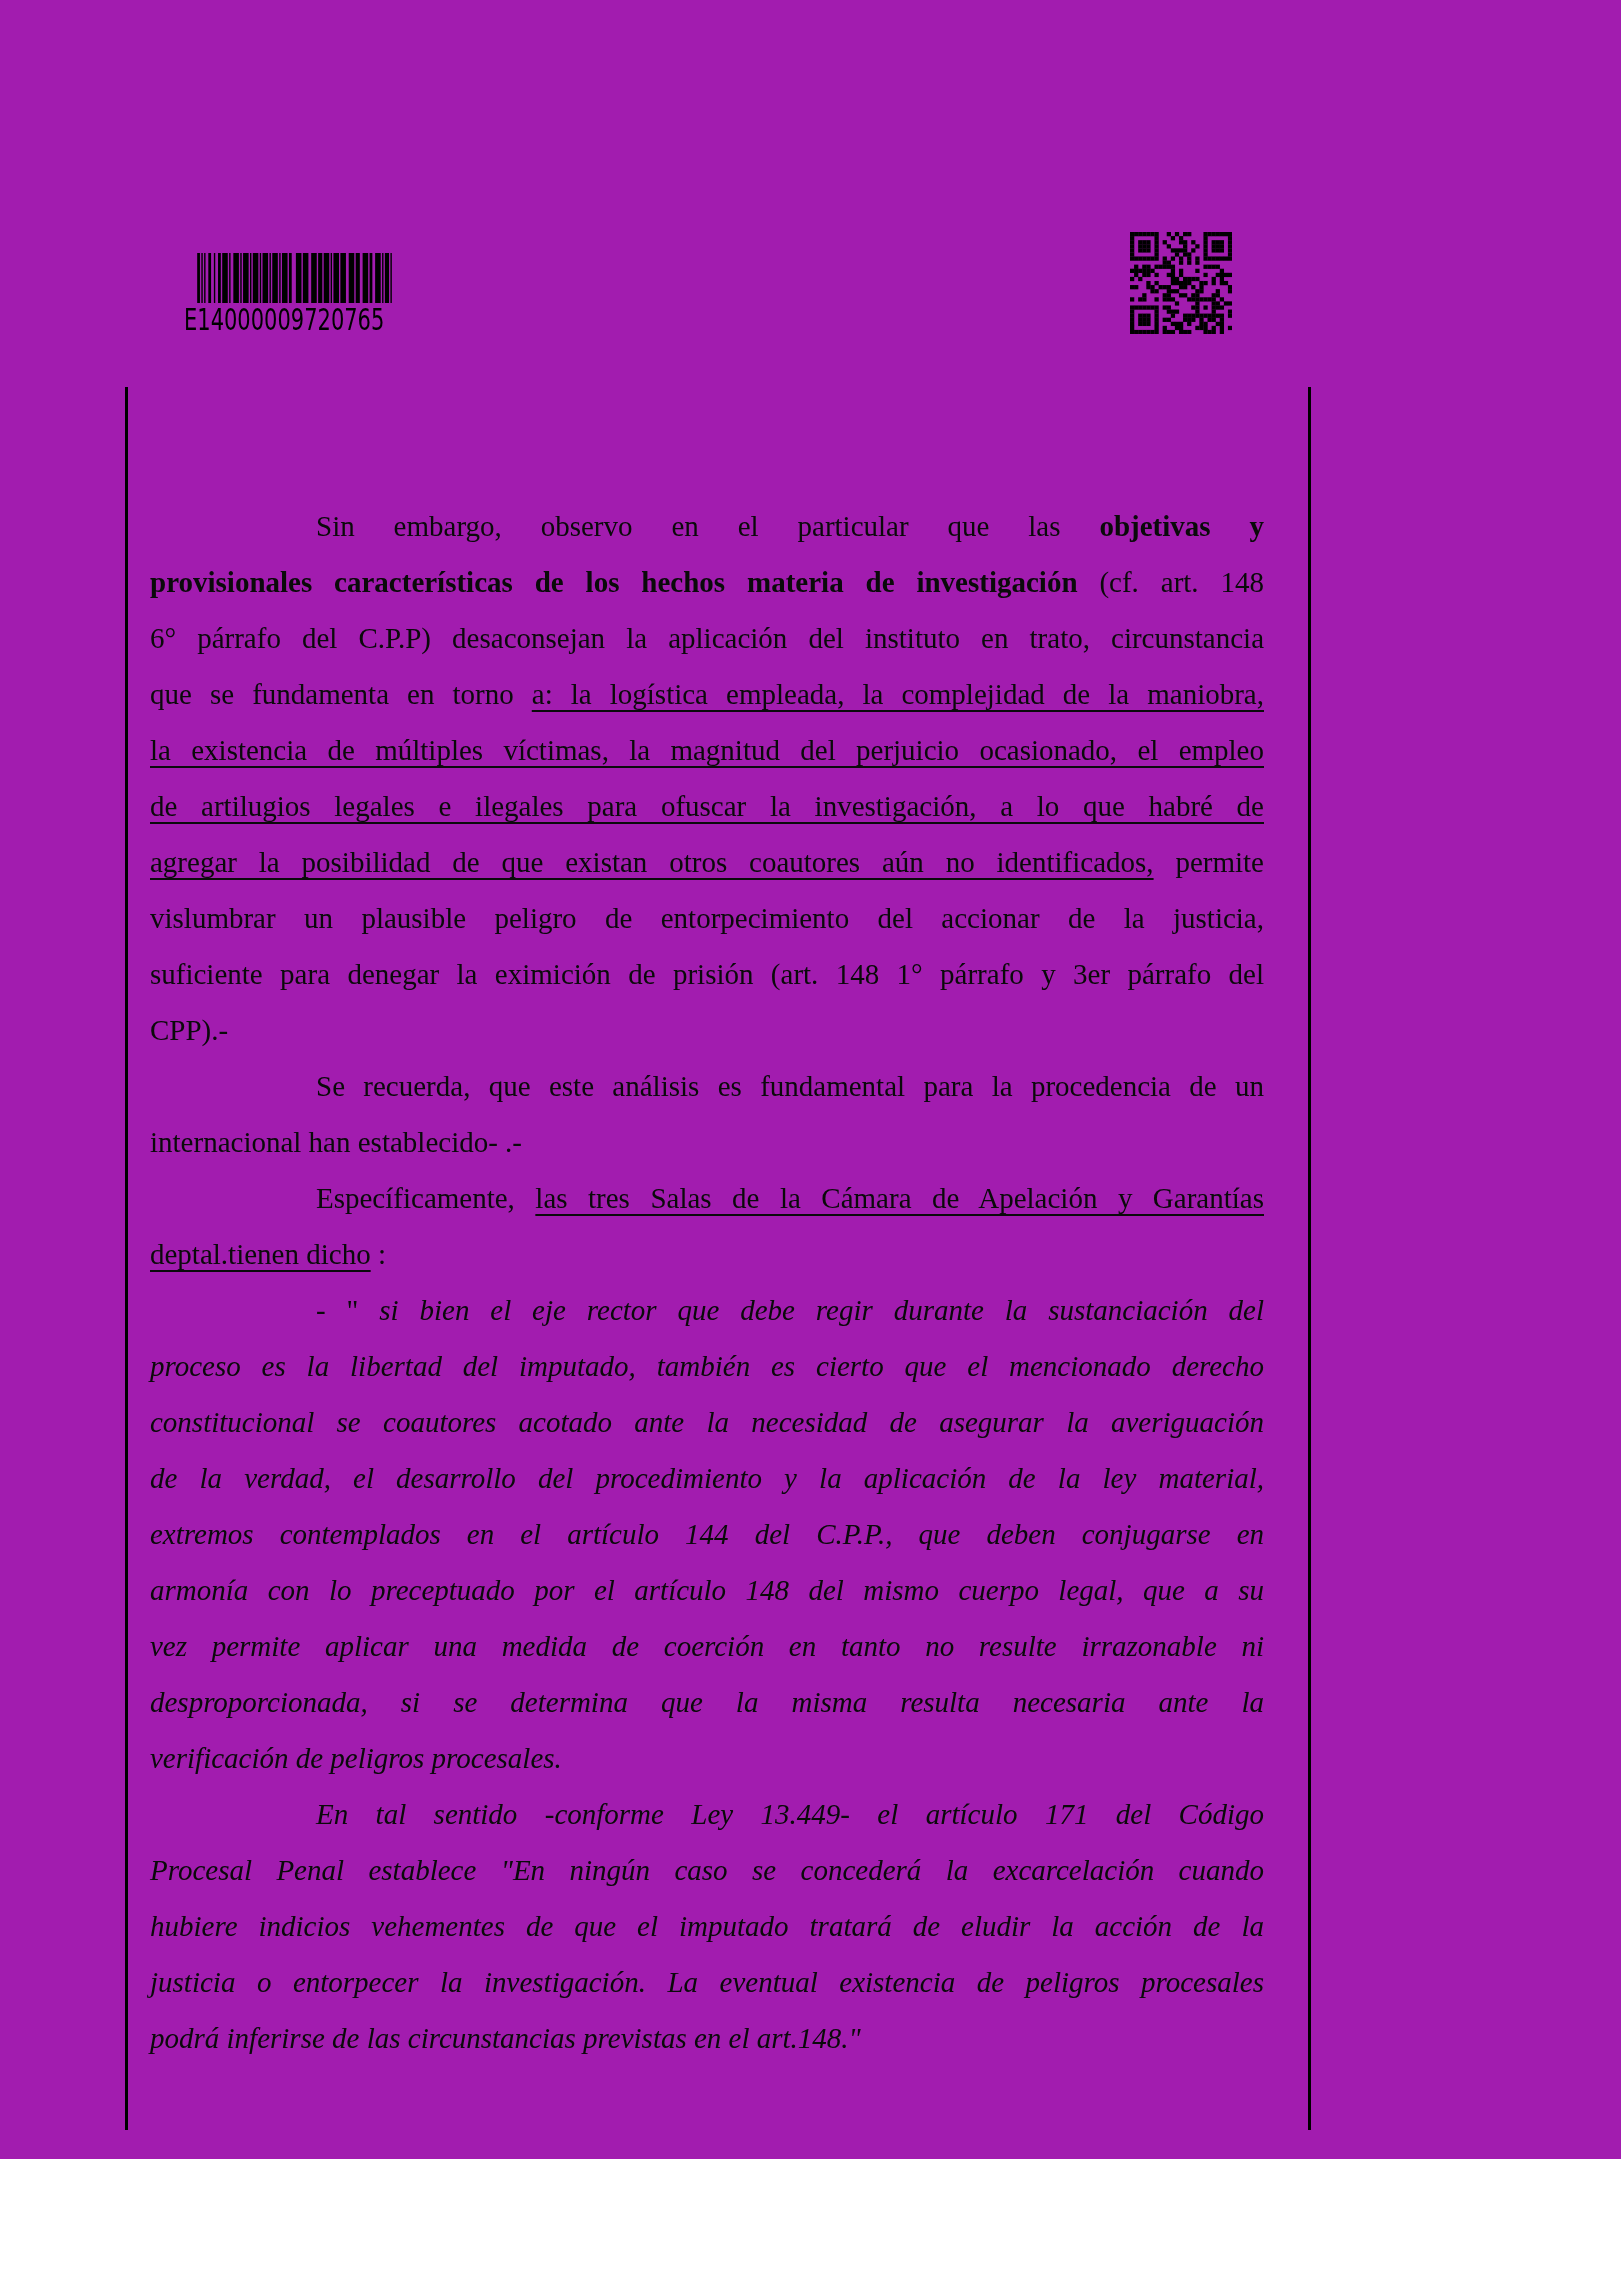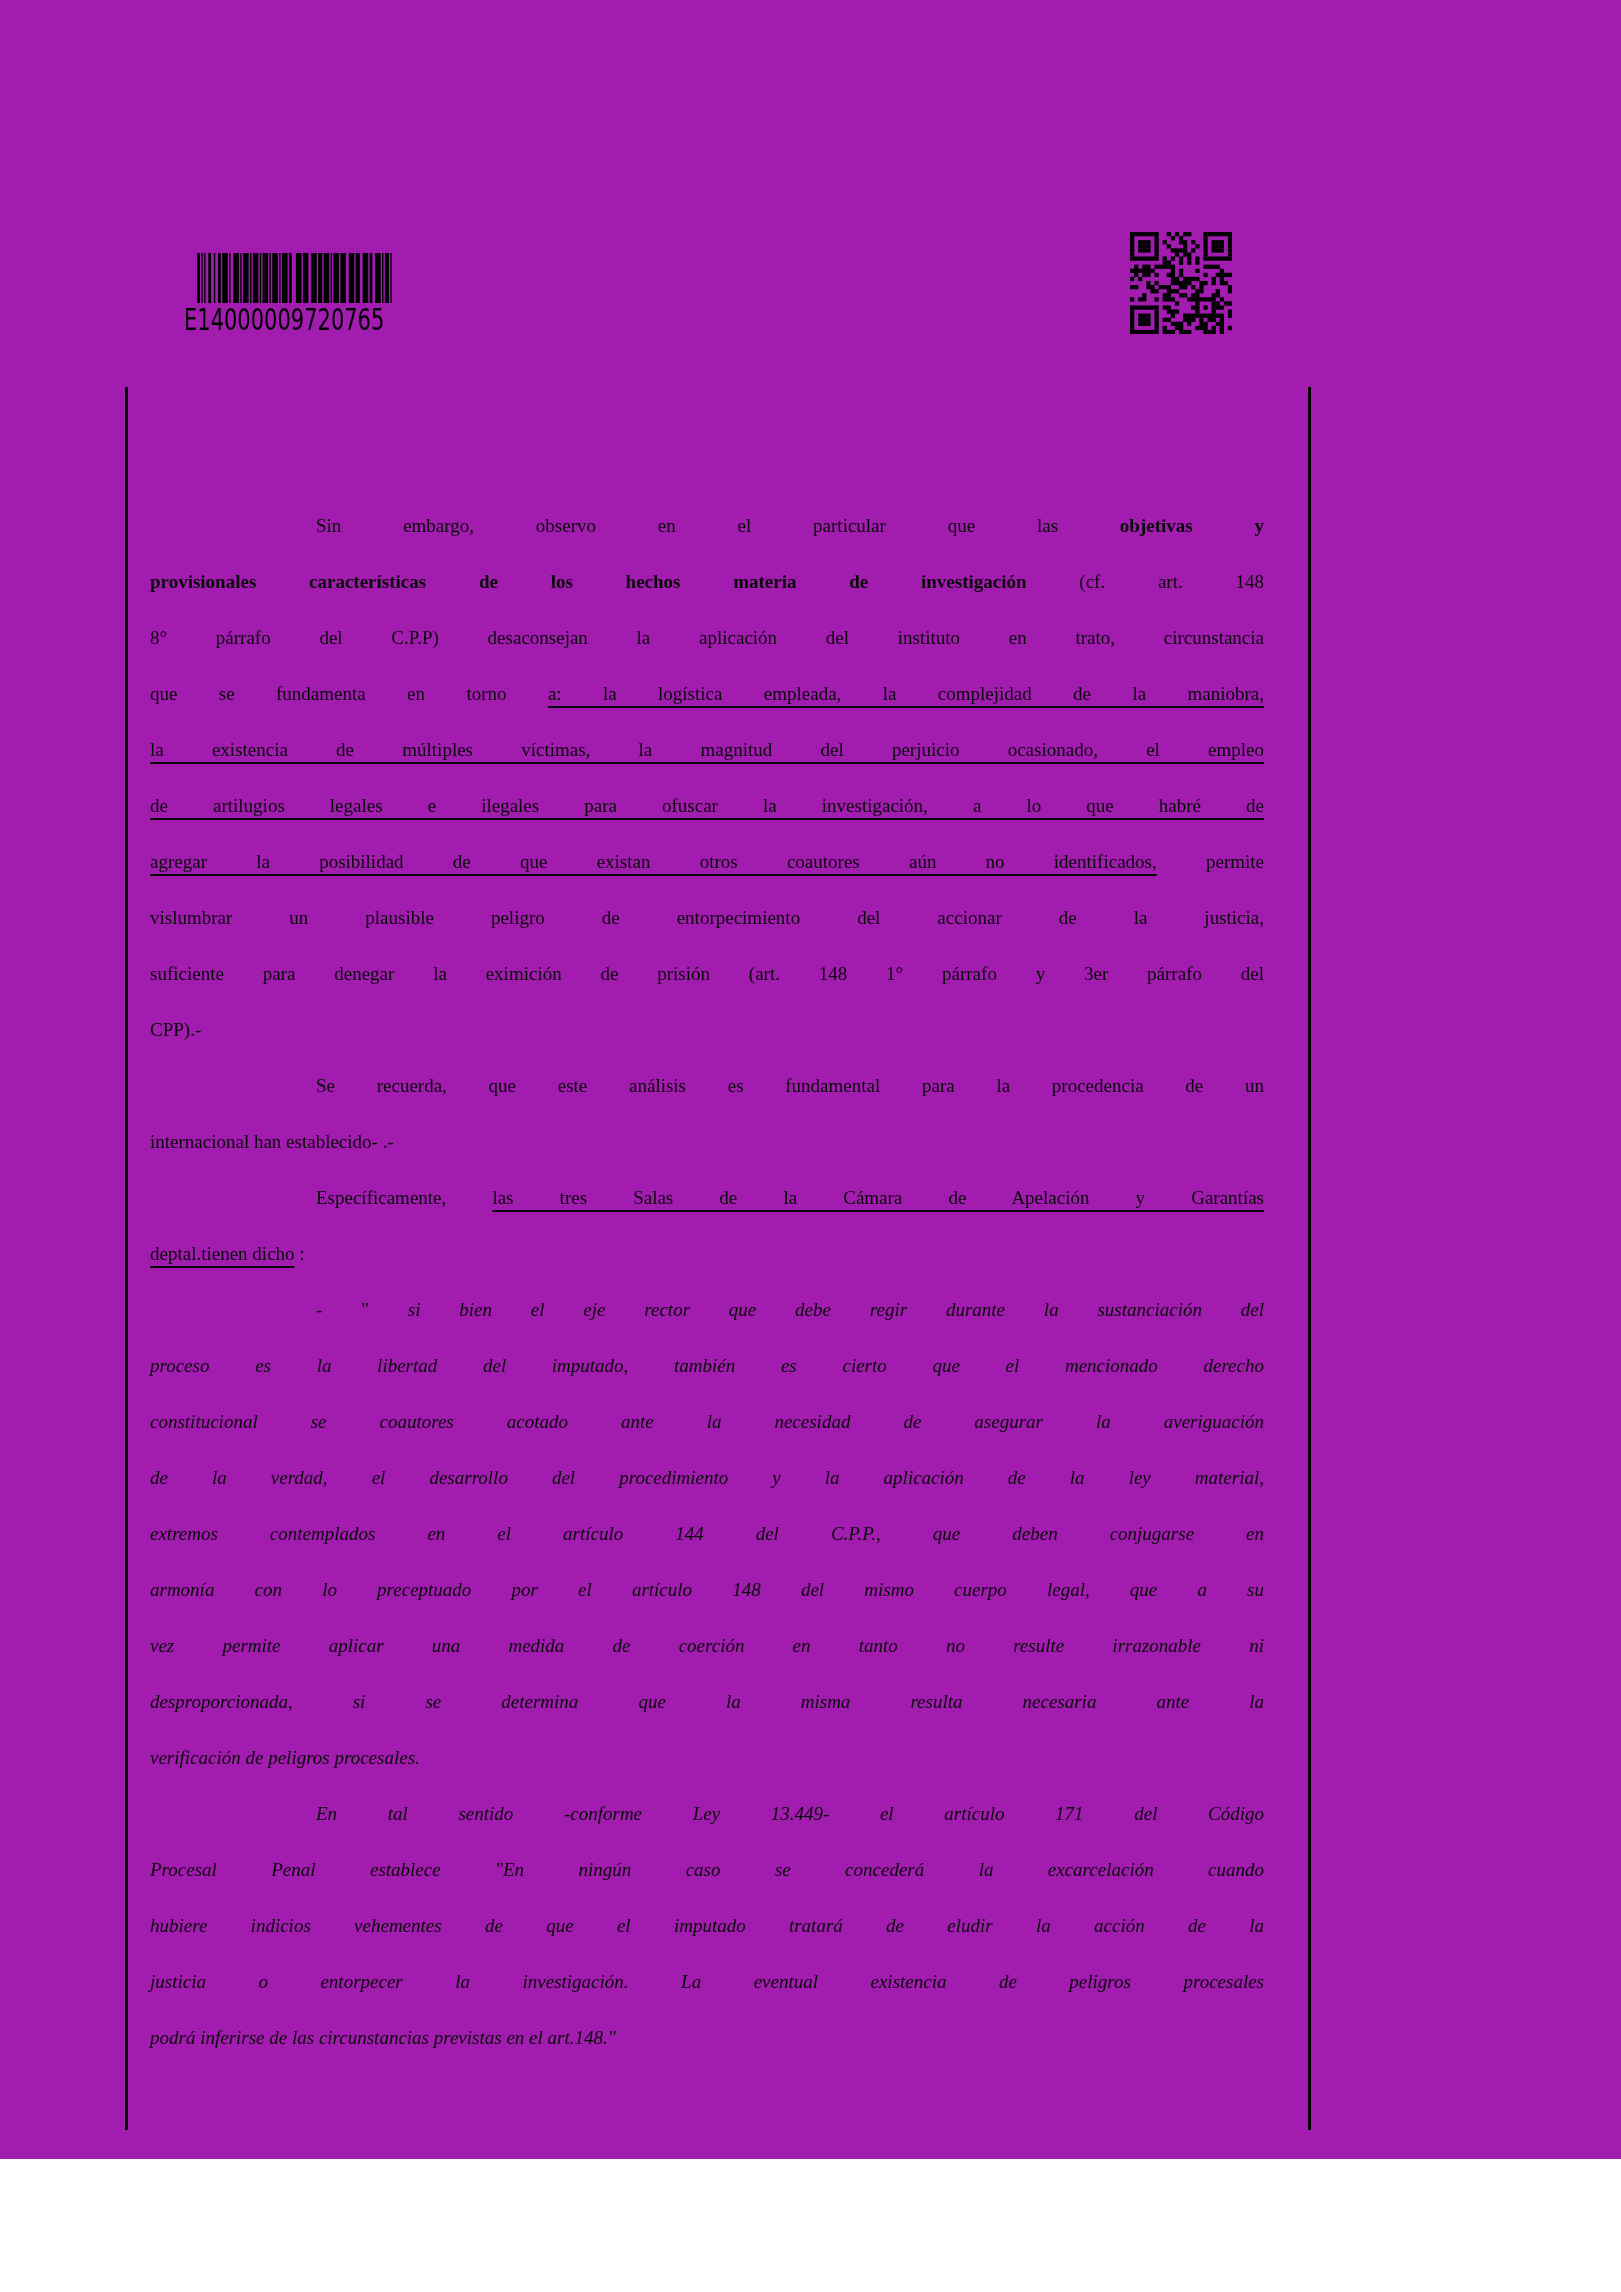--- a/index.html
+++ b/index.html
@@ -23,21 +23,21 @@
   }
   
   .qr{position:absolute;left:1130px;top:232px;width:102px;height:102px;}
   
   .rule{position:absolute;top:387px;width:2.7px;height:1743px;background:#000;}
   .rule-left{left:125px;}
   .rule-right{left:1308px;}
   
   .body-text{
     position:absolute;left:150px;top:498px;width:1114px;
-    font-size:19px;line-height:56px;
+    font-size:29px;line-height:56px;
   }
   .line{
     text-align:justify;
     text-align-last:justify;
     height:56px;
   }
   .line.last{text-align-last:left;}
   .line.indent{text-indent:166px;}
   .b{font-weight:bold;}
   .i{font-style:italic;}
@@ -397,21 +397,21 @@
         <rect x="91.20" y="109.44" width="4.76" height="4.76"></rect>
         <rect x="100.32" y="109.44" width="4.76" height="4.76"></rect>
       </svg></div>
 
   <div class="rule rule-left"></div>
   <div class="rule rule-right"></div>
 
   <div class="body-text">
       <div class="line indent"><span>Sin embargo, observo en el particular que las </span><span class="b">objetivas y</span></div>
       <div class="line"><span class="b">provisionales características de los hechos materia de investigación</span><span> (cf. art. 148</span></div>
-      <div class="line"><span>8° párrafo del C.P.P) desaconsejan la aplicación del instituto en trato, circunstancia</span></div>
+      <div class="line"><span>6° párrafo del C.P.P) desaconsejan la aplicación del instituto en trato, circunstancia</span></div>
       <div class="line"><span>que se fundamenta en torno </span><span class="u">a: la logística empleada, la complejidad de la maniobra,</span></div>
       <div class="line"><span class="u">la existencia de múltiples víctimas, la magnitud del perjuicio ocasionado, el empleo</span></div>
       <div class="line"><span class="u">de artilugios legales e ilegales para ofuscar la investigación, a lo que habré de</span></div>
       <div class="line"><span class="u">agregar la posibilidad de que existan otros coautores aún no identificados,</span><span> permite</span></div>
       <div class="line"><span>vislumbrar un plausible peligro de entorpecimiento del accionar de la justicia,</span></div>
       <div class="line"><span>suficiente para denegar la eximición de prisión (art. 148 1° párrafo y 3er párrafo del</span></div>
       <div class="line last"><span>CPP).-</span></div>
       <div class="line indent"><span>Se recuerda, que este análisis es fundamental para la procedencia de un</span></div>
       <div class="line last"><span>internacional han establecido- .-</span></div>
       <div class="line indent"><span>Específicamente, </span><span class="u">las tres Salas de la Cámara de Apelación y Garantías</span></div>

